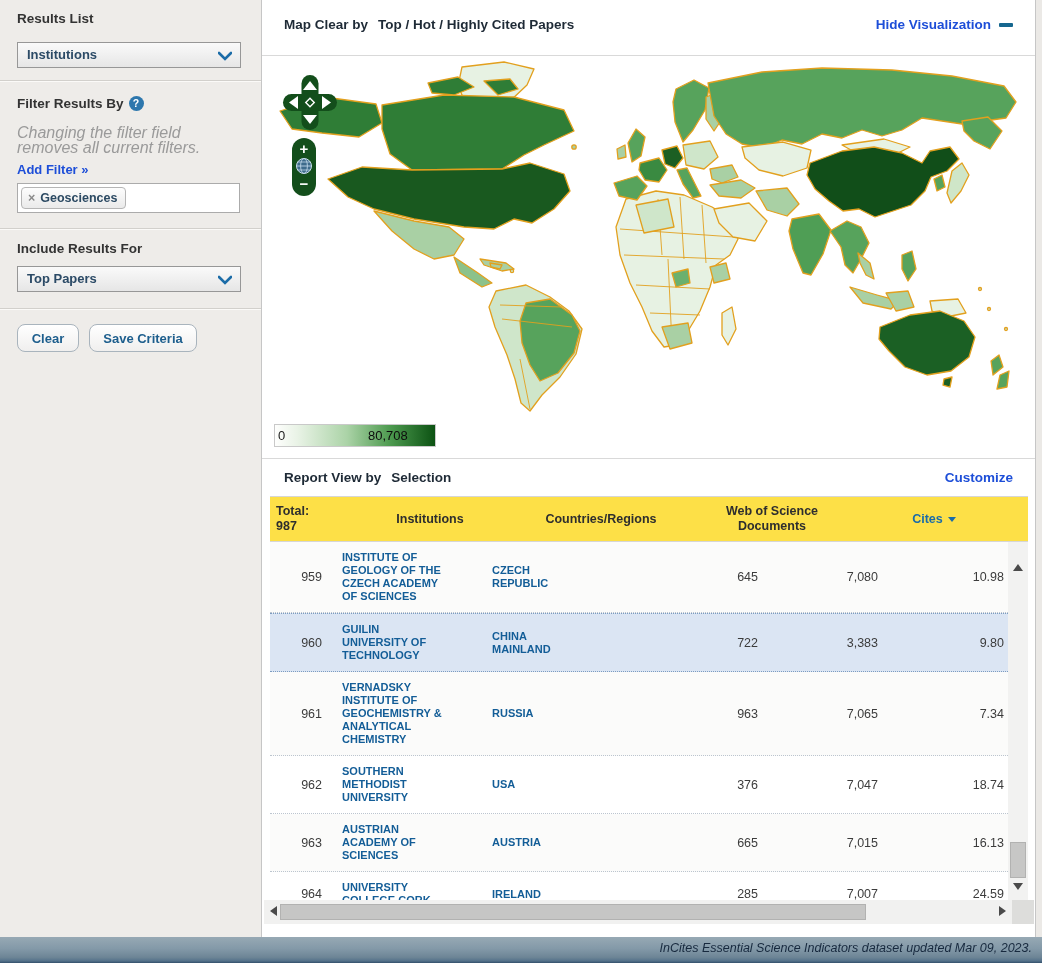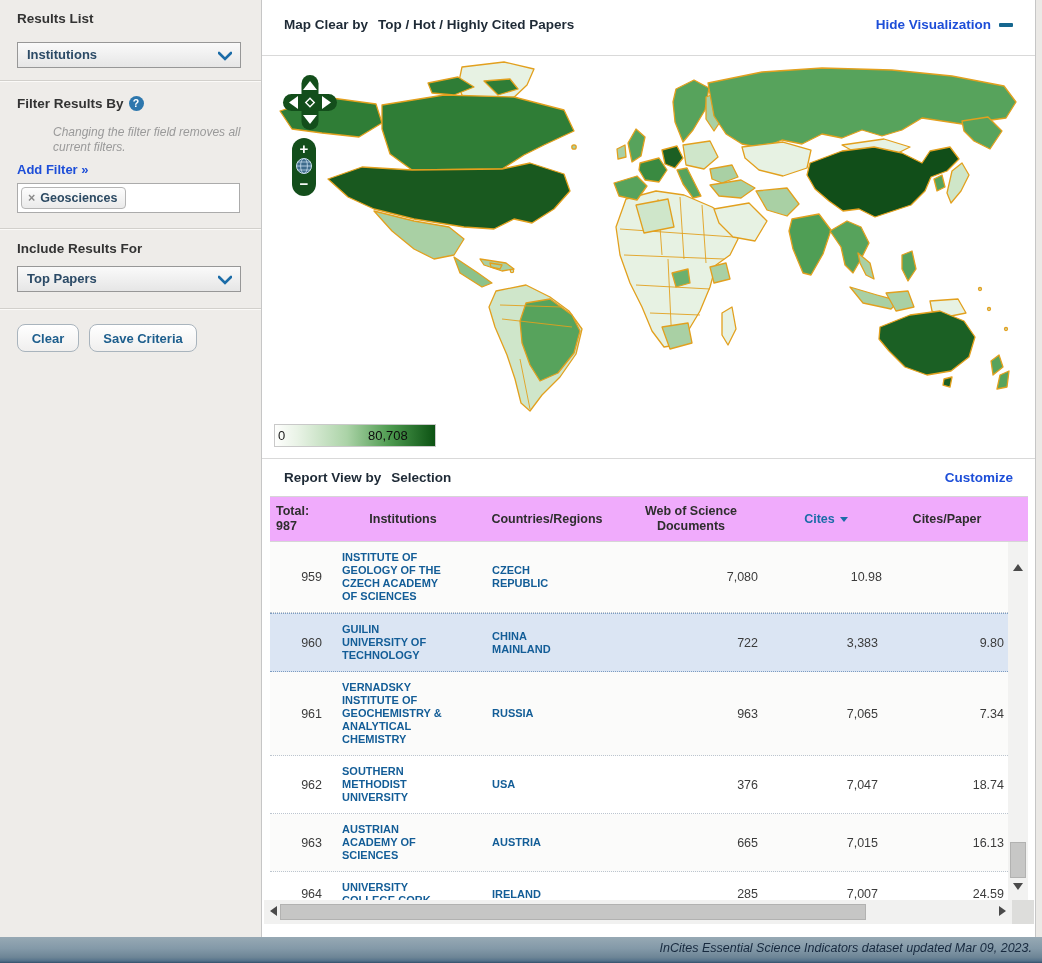--- a/index.html
+++ b/index.html
@@ -20,22 +20,22 @@
   .s-heading { position:absolute; left:17px; font-size:13.5px; font-weight:bold; color:#333; }
   .dropdown {
     position:absolute; left:17px; width:224px; height:26px;
     background:linear-gradient(#fafafa,#e6e6e6);
     border:1px solid #979797; cursor:pointer;
   }
   .dropdown .dd-value { position:absolute; left:9px; top:0; line-height:24px;
     font-size:13px; font-weight:bold; color:#2b4a66; }
   .dropdown .dd-arrow { position:absolute; right:0; top:0; width:30px; height:100%; }
   .dropdown .dd-arrow svg { position:absolute; left:8px; top:8px; }
-  .note { position:absolute; left:17px; width:215px; font-size:12px; font-style:italic;
-    color:#9a9a9a; line-height:15px;margin-left:36px; }
+  .note { position:absolute; left:17px; width:215px; font-size:16px; font-style:italic;
+    color:#9a9a9a; line-height:15px; }
   .link { color:#1d4ed8; font-weight:bold; cursor:pointer; text-decoration:none; }
   .add-filter { position:absolute; left:17px; font-size:13px; }
   .tags-box { position:absolute; left:17px; width:223px; height:30px; background:#fff;
     border:1px solid #ababab; padding:3px; }
   .tag { display:inline-flex; align-items:center; height:22px; padding:0 8px 0 6px;
     background:linear-gradient(#fdfdfd,#eaeaea); border:1px solid #b5b5b5; border-radius:4px;
     font-size:12.5px; font-weight:bold; color:#2c4a63; cursor:default; }
   .tag .x { color:#8a8a8a; margin-right:5px; font-weight:bold; cursor:pointer; }
   .btn {
     position:absolute; height:28px; background:linear-gradient(#ffffff,#f0efee);
@@ -70,22 +70,22 @@
     background:linear-gradient(90deg,#fefefd 0%,#e9f3e6 14%,#abd3a7 45%,#4d9a4f 72%,#0c5213 100%); }
   .legend .lmin { position:absolute; left:3px; top:3px; font-size:13px; color:#1c1c1c; }
   .legend .lmax { position:absolute; left:93px; top:3px; font-size:13px; color:#0d0d0d; }
   .report-header { position:absolute; left:0; top:458px; width:100%; height:38px;
     border-top:1px solid #d9d9d9; }
   .report-header .panel-title { top:11px; }
   .customize { position:absolute; right:22px; top:11px; font-size:13.5px; }
   
   .table-area { position:absolute; left:8px; top:496px; width:758px; height:404px; }
   .grid-cols { display:grid; grid-template-columns:58px 150px 138px 150px 120px 122px; }
-  .thead { width:758px; height:46px; background:#f0abfc;
-    border-top:1px solid #d6d6d6; border-bottom:1px solid #d6d6d6; }
+  .thead { width:758px; height:46px; background:#fde047;
+    border-top:1px solid #d6d6d6; border-bottom:1px solid #d6d6d6;gap:27px; }
   .th { font-size:12.5px; font-weight:bold; color:#2e2e2e; text-align:center;
     display:flex; align-items:center; justify-content:center; line-height:15px; }
   .th.total { justify-content:flex-start; text-align:left; padding-left:6px; }
   .th.cites { color:#1b6ca8; cursor:pointer; }
   .caret-down { display:inline-block; width:0; height:0; margin-left:5px;
     border-left:4px solid transparent; border-right:4px solid transparent;
     border-top:5px solid #1b6ca8; }
   .tbody { position:absolute; left:0; top:46px; width:738px; height:358px; overflow:hidden; background:#fff; }
   .trow { border-bottom:1px dotted #bcc5cf; }
   .trow:nth-child(odd) { background:#fbfbfa; }
@@ -309,20 +309,21 @@
 
     <div class="tbody" id="tbody">
   <div class="trow grid-cols">
     <div class="td rank">959</div>
     <div class="td inst">
             <a>INSTITUTE OF GEOLOGY OF THE CZECH ACADEMY OF SCIENCES</a>
           </div>
     <div class="td country">
             <a>CZECH REPUBLIC</a>
           </div>
+    <div class="td num docs">645</div>
     <div class="td num cites">7,080</div>
     <div class="td num cpp">10.98</div>
   </div>
 
   <div class="trow grid-cols hl">
     <div class="td rank">960</div>
     <div class="td inst">
             <a>GUILIN UNIVERSITY OF TECHNOLOGY</a>
           </div>
     <div class="td country">

